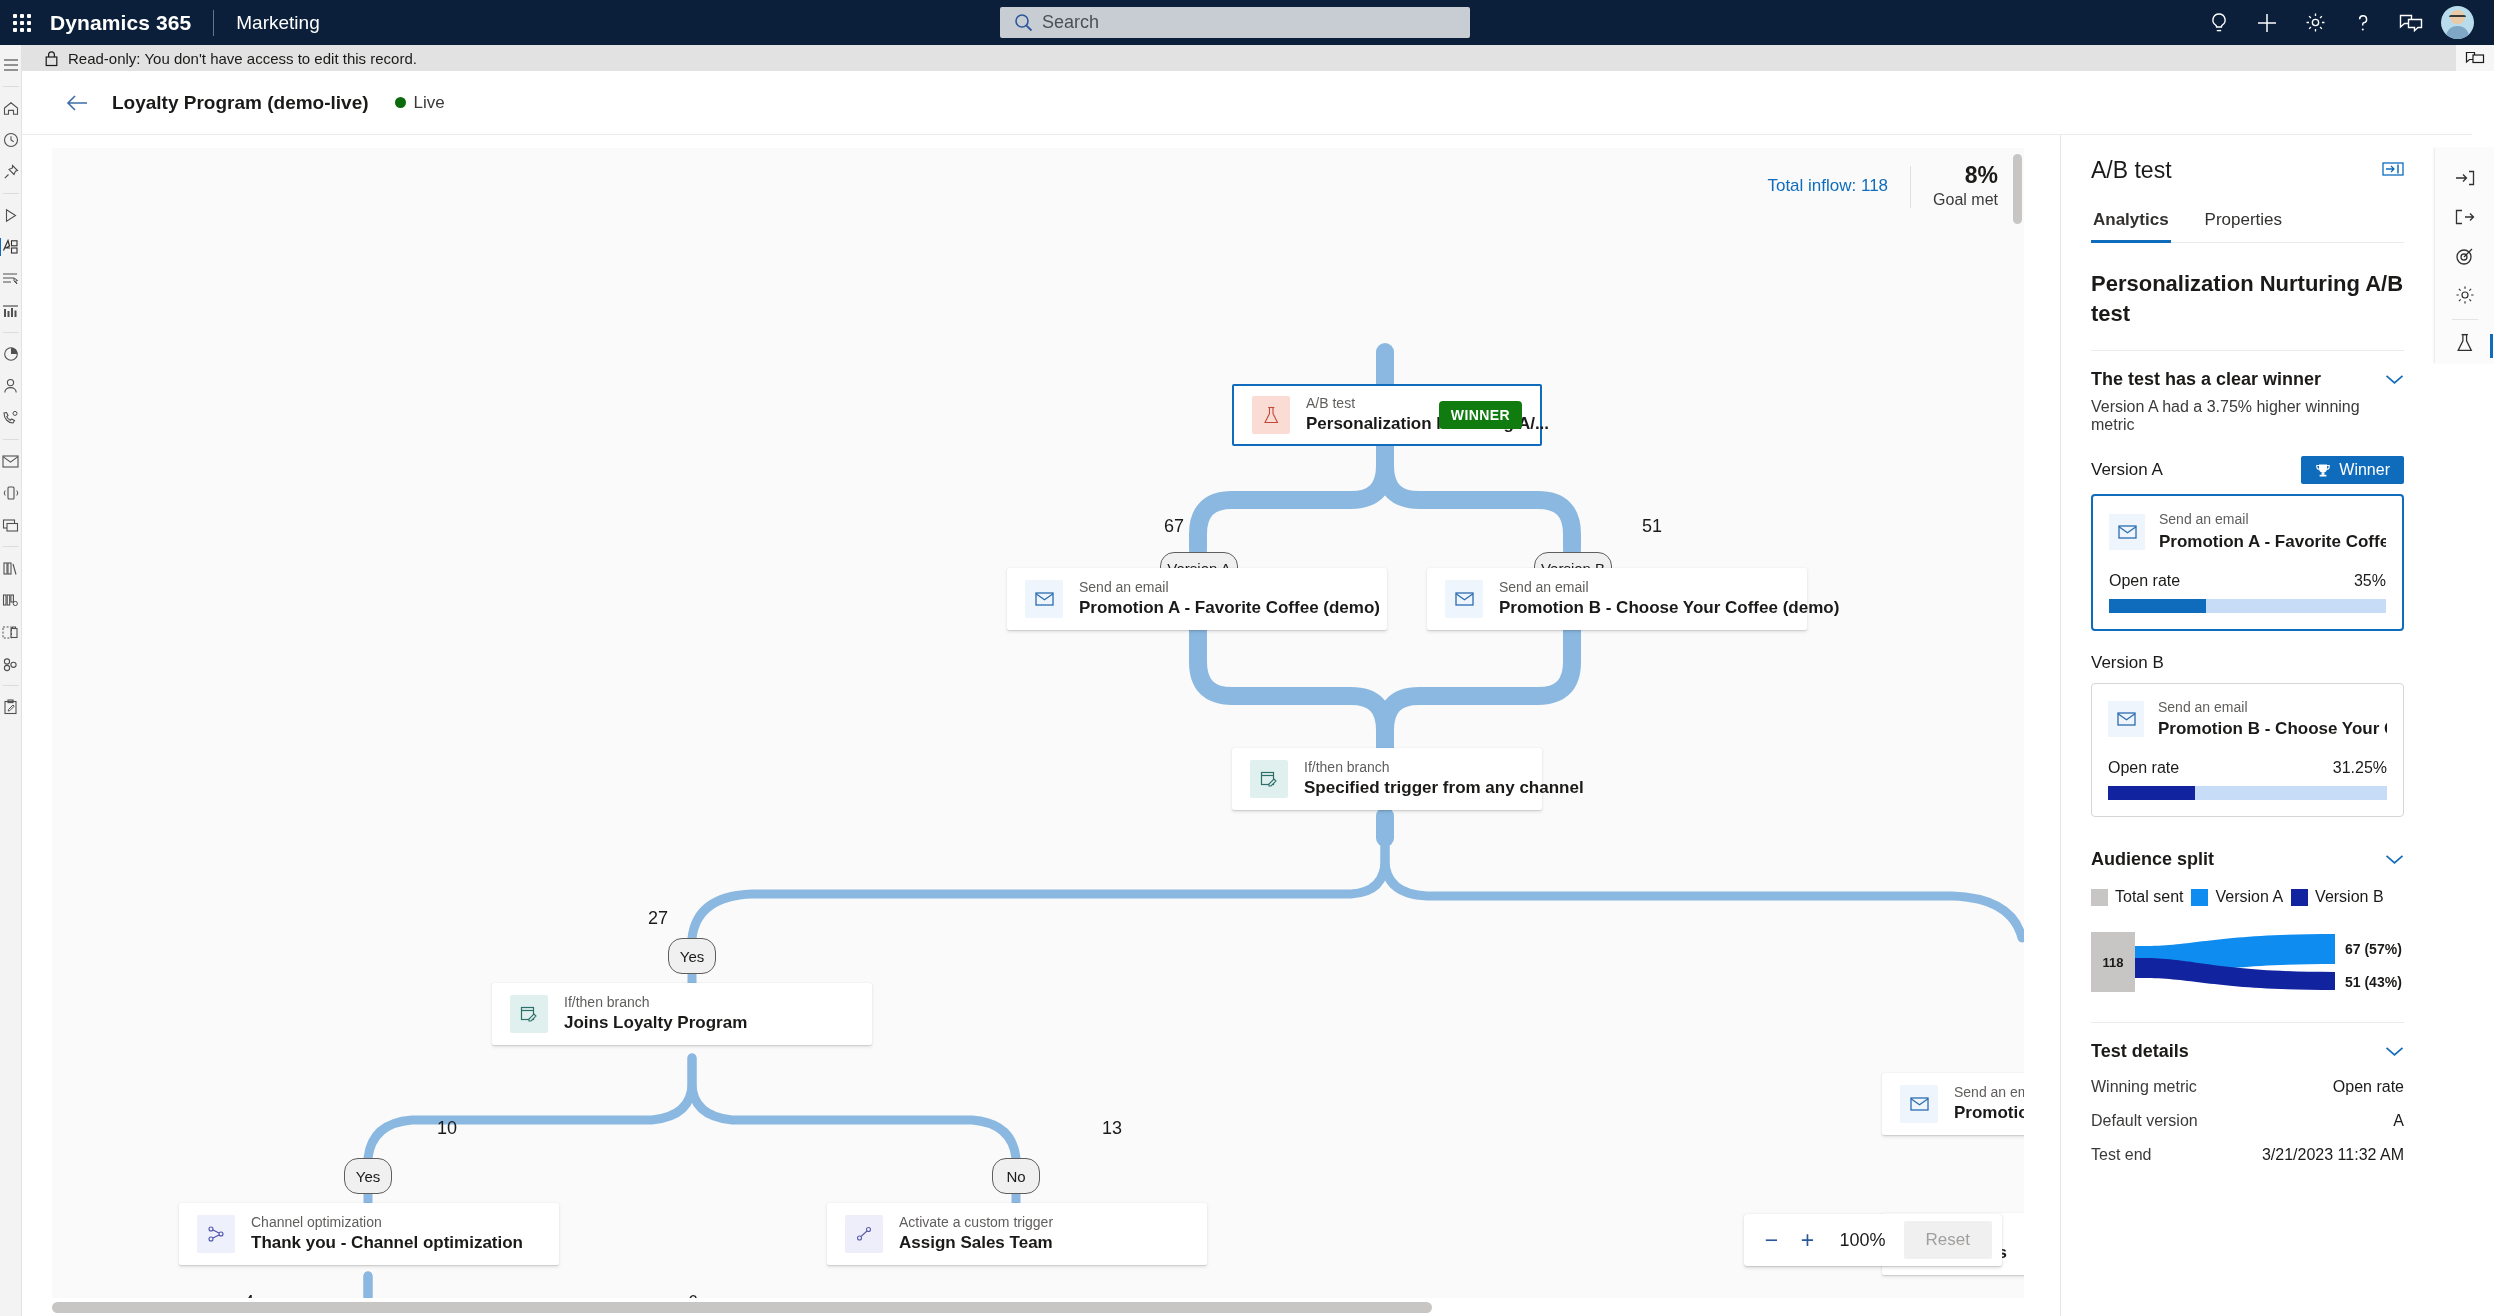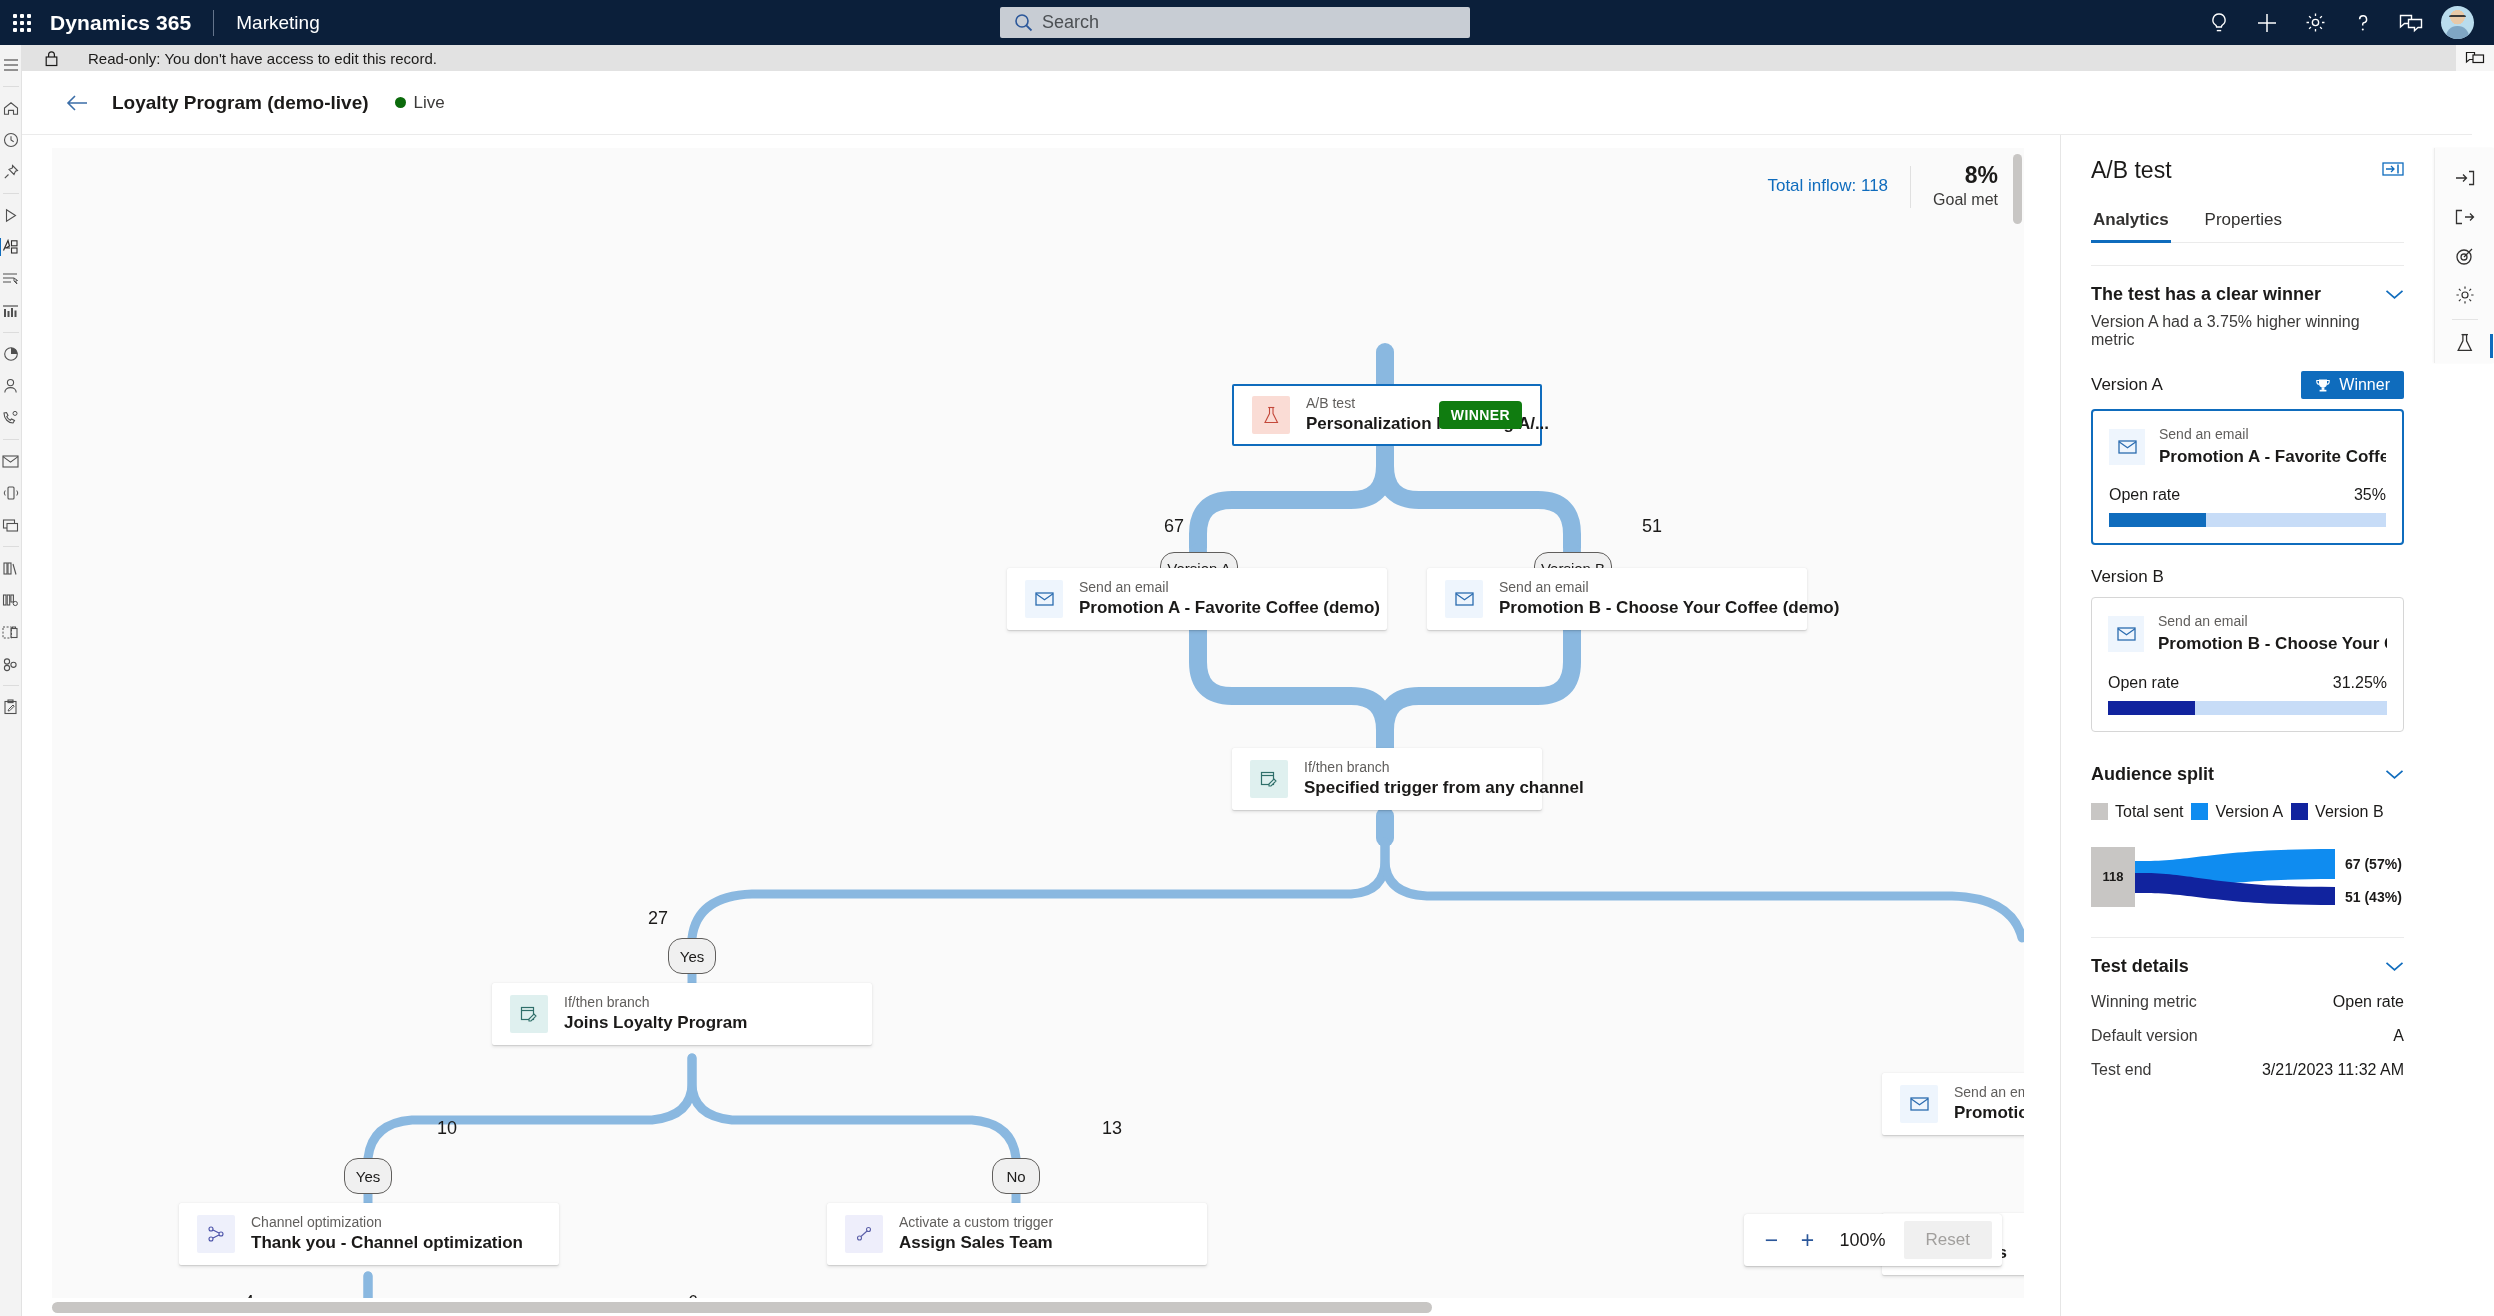--- a/index.html
+++ b/index.html
@@ -52,21 +52,21 @@
   }
   .rail-ico { width: 22px; height: 22px; display: flex; align-items: center; justify-content: center; margin: 5px 0; position: relative; }
   .rail-ico.sel::before {
     content: ""; position: absolute; left: -1px; top: 2px; width: 2px; height: 18px; background: #0f6cbd;
   }
   .rail-div { width: 16px; height: 1px; background: #dcdcdc; margin: 5px 0; }
 
   
   .readonly {
     position: absolute; top: 45px; left: 22px; width: 2472px; height: 26px;
-    background: #e2e2e2; display: flex; align-items: center; padding-left: 22px; gap: 20px;
+    background: #e2e2e2; display: flex; align-items: center; padding-left: 22px;
   }
   .readonly span { font-size: 15px; color: #1b1a19; margin-left: 9px; }
   .ro-right { position: absolute; right: 0; top: 45px; width: 38px; height: 26px; background: #f6f6f6;
     display: flex; align-items: center; justify-content: center; }
 
   
   .pagehdr {
     position: absolute; top: 71px; left: 22px; width: 2450px; height: 64px;
     background: #fff; display: flex; align-items: center; padding-left: 38px;
     border-bottom: 1px solid #ebebeb;
@@ -620,20 +620,21 @@
           <line x1="16" y1="3.5" x2="16" y2="12.5" stroke="#0f6cbd" stroke-width="1.5"></line>
         </svg>
     </div>
   </div>
 
   <div class="rp-tabs">
     <div class="rp-tab active">Analytics</div>
     <div class="rp-tab">Properties</div>
   </div>
 
+  <div class="rp-h2">Personalization Nurturing A/B test</div>
   <div class="rp-rule"></div>
 
   <div class="sect-hdr">
     <div class="sect-title">The test has a clear winner</div>
     <svg width="19" height="11" viewBox="0 0 19 11">
         <path d="M1.5 1.8l8 7 8-7" fill="none" stroke="#0f6cbd" stroke-width="1.7"></path>
       </svg>
   </div>
   <div class="sect-sub">Version A had a 3.75% higher winning metric</div>
 

